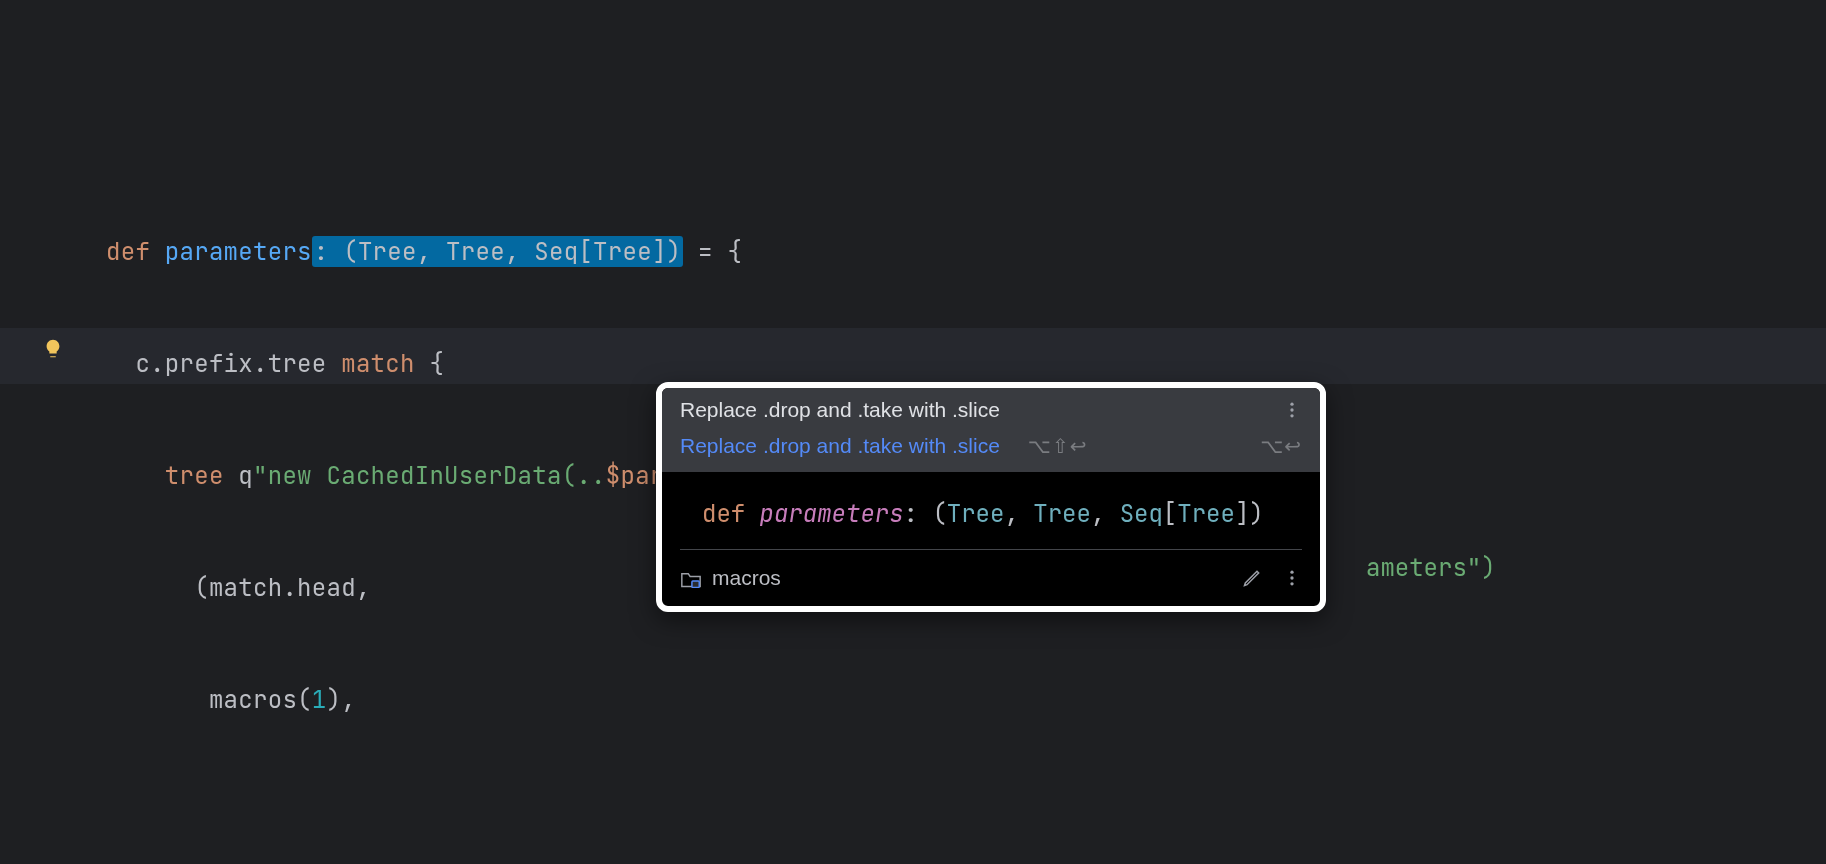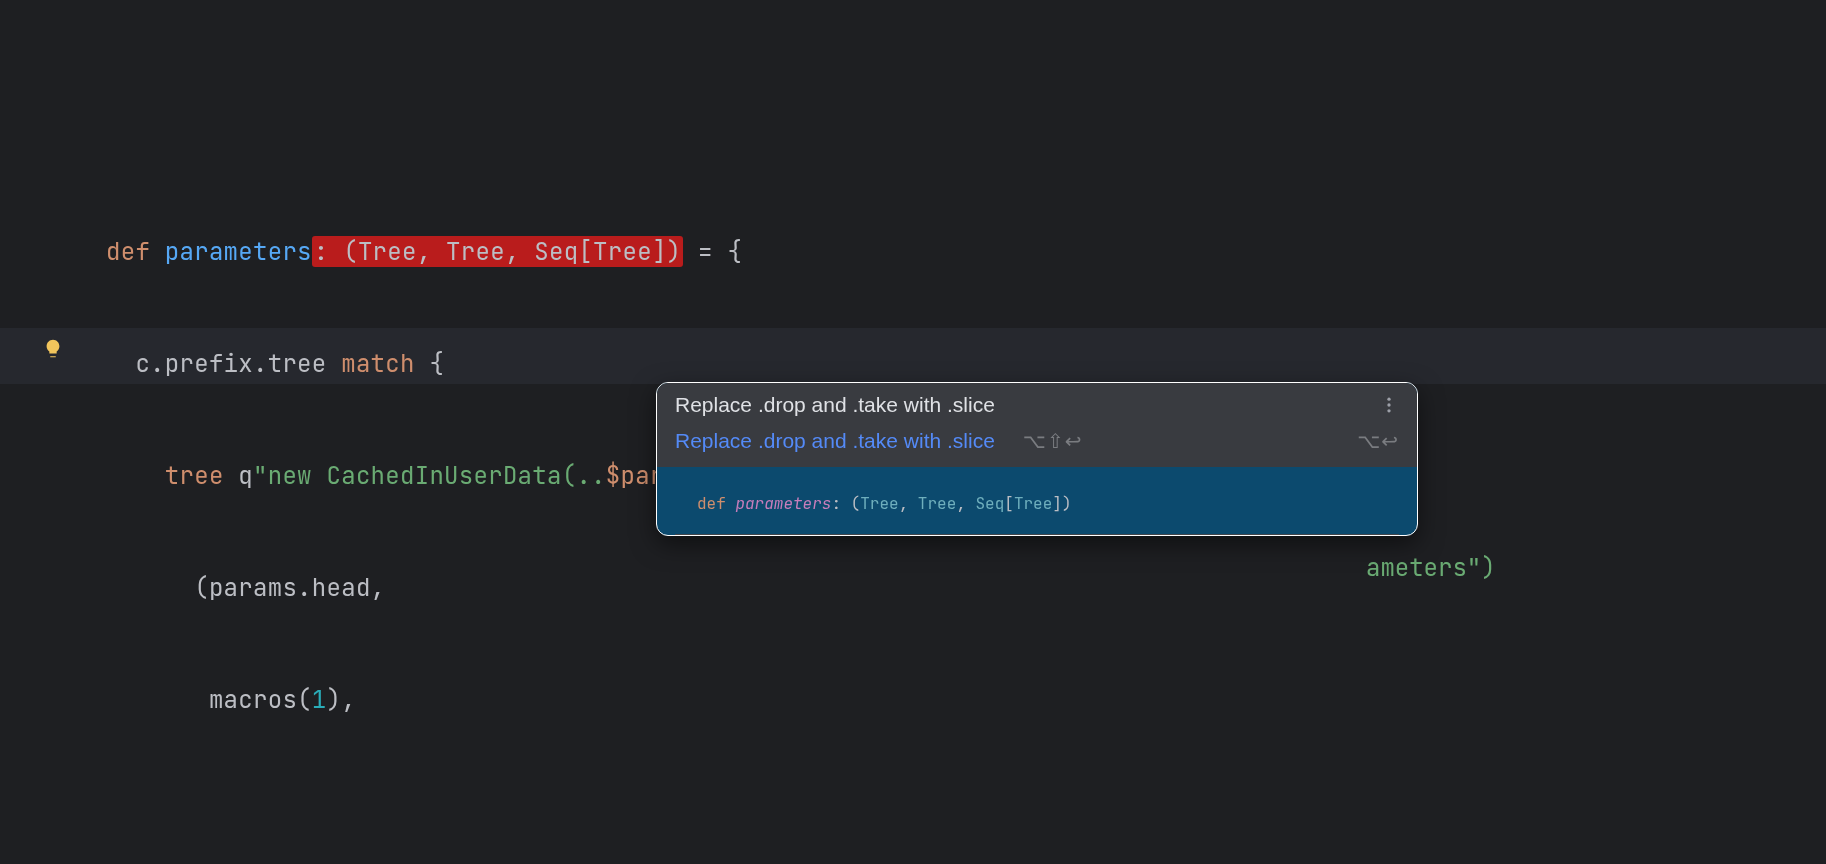--- a/index.html
+++ b/index.html
@@ -45,43 +45,43 @@
     left: 0;
     right: 0;
     top: 328px;
     height: 56px;
     background: #26282e;
     z-index: 0;
   }
   .code .content { position: relative; z-index: 1; }
   .kw { color: #cf8e6d; }
   .fn { color: #56a8f5; }
-  .type-hl { background: #b91c1c; border-radius: 3px; padding: 0 2px;}
+  .type-hl { background: #0369a1; border-radius: 3px; padding: 0 2px;}
   .str { color: #6aab73; }
   .interp { color: #cf8e6d; }
   .num { color: #2aacb8; }
   .squiggle {
     text-decoration-line: underline;
     text-decoration-style: wavy;
     text-decoration-color: #f2c55c;
     text-decoration-thickness: 2px;
     text-underline-offset: 6px;
   }
   .brace-match {
     background: #43454a;
     border-radius: 2px;
   }
 
   .popup {
     position: absolute;
     left: 656px;
     top: 382px;
-    width: 762px;
-    background: #0c4a6e;
-    border: 1px solid #ffffff;
+    width: 670px;
+    background: #000000;
+    border: 6px solid #ffffff;
     border-radius: 12px;
     box-shadow: 0 8px 24px rgba(0,0,0,0.5);
     font-family: -apple-system, 'Segoe UI', sans-serif;
     font-size: 21px;
     z-index: 10;
     overflow: hidden;
   }
   .popup-header {
     background: #393b40;
     padding: 10px 18px 14px 18px;
@@ -105,21 +105,21 @@
     cursor: pointer;
   }
   .shortcut {
     color: #7a7c80;
     font-size: 20px;
     letter-spacing: 1px;
   }
   .popup-body {
     padding: 26px 18px 20px 40px;
     font-family: 'JetBrains Mono', 'Consolas', monospace;
-    font-size: 16px;
+    font-size: 24px;
     white-space: pre;
   }
   .popup-body .kw2 { color: #cf8e6d; }
   .popup-body .fn2 { color: #c77dbb; font-style: italic;}
   .popup-body .ty2 { color: #6fafbd; }
   .popup-divider {
     height: 1px;
     background: #43454a;
     margin: 0 18px;
   }
@@ -172,21 +172,21 @@
       </svg>
   </div>
 </div>
 
 <div class="editor">
   <div class="code">
     <div class="content">
 <div class="line"><span class="kw">def </span><span class="fn">parameters</span><span class="type-hl">: (Tree, Tree, Seq[Tree])</span><span> = {</span></div>
 <div class="line"><span>  c.prefix.tree </span><span class="kw">match</span><span> {</span></div>
 <div class="line">    <span class="kw">tree </span><span>q</span><span class="str">"new CachedInUserData(..</span><span class="interp">$params</span><span class="str">)"</span><span class="kw"> if </span><span>params.length </span><span>⩾</span><span class="num"> 2 </span><span class="kw">⇒</span></div>
-<div class="line"><span>      (params.head,</span></div>
+<div class="line"><span>      (match.head,</span></div>
 <div class="line"><span>       macros(</span><span class="num">1</span><span>),</span></div>
 
 
 
 
 
 
     </div>
   </div>
 </div>
@@ -207,13 +207,38 @@
     </div>
     <div class="popup-actions-row">
       <span class="popup-link">Replace .drop and .take with .slice</span>
       <span class="shortcut">⌥⇧↩</span>
       <span style="flex:1"></span>
       <span class="shortcut">⌥↩</span>
     </div>
   </div>
   <div class="popup-body"><span class="kw2">def </span><span class="fn2">parameters</span><span>: (</span><span class="ty2">Tree</span><span>, </span><span class="ty2">Tree</span><span>, </span><span class="ty2">Seq</span><span>[</span><span class="ty2">Tree</span><span>])</span></div>
   <div class="popup-divider"></div>
+  <div class="popup-footer">
+    <div class="footer-left">
+      <span class="folder-icon">
+        <svg viewBox="0 0 24 20" fill="none">
+            <path d="M2 4 L2 18 L22 18 L22 7 L11 7 L9 4 Z" stroke="#9da0a8" stroke-width="1.6"></path>
+            <rect x="13" y="12" width="8" height="7" rx="1" fill="#2b2d30" stroke="#548af7" stroke-width="1.6"></rect>
+          </svg>
+      </span>
+      <span>macros</span>
+    </div>
+    <div class="footer-right">
+      <span class="pencil-icon">
+        <svg viewBox="0 0 24 24" fill="none" stroke="#9da0a8" stroke-width="1.8">
+            <path d="M3 21 L6 20 L20 6 L18 4 L4 18 Z"></path>
+          </svg>
+      </span>
+      <span class="dots-icon">
+        <svg viewBox="0 0 24 24" fill="#9da0a8">
+            <circle cx="12" cy="5" r="2"></circle>
+            <circle cx="12" cy="12" r="2"></circle>
+            <circle cx="12" cy="19" r="2"></circle>
+          </svg>
+      </span>
+    </div>
+  </div>
 </div>
 
 </body></html>

